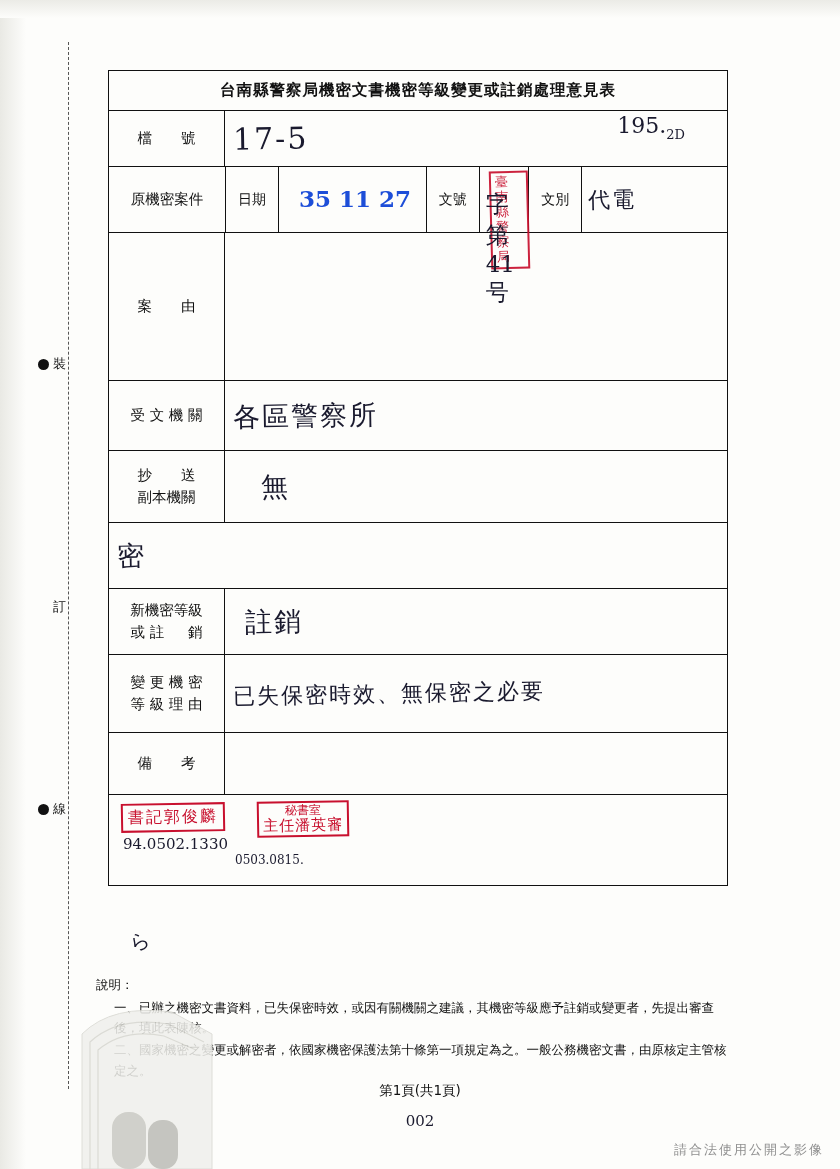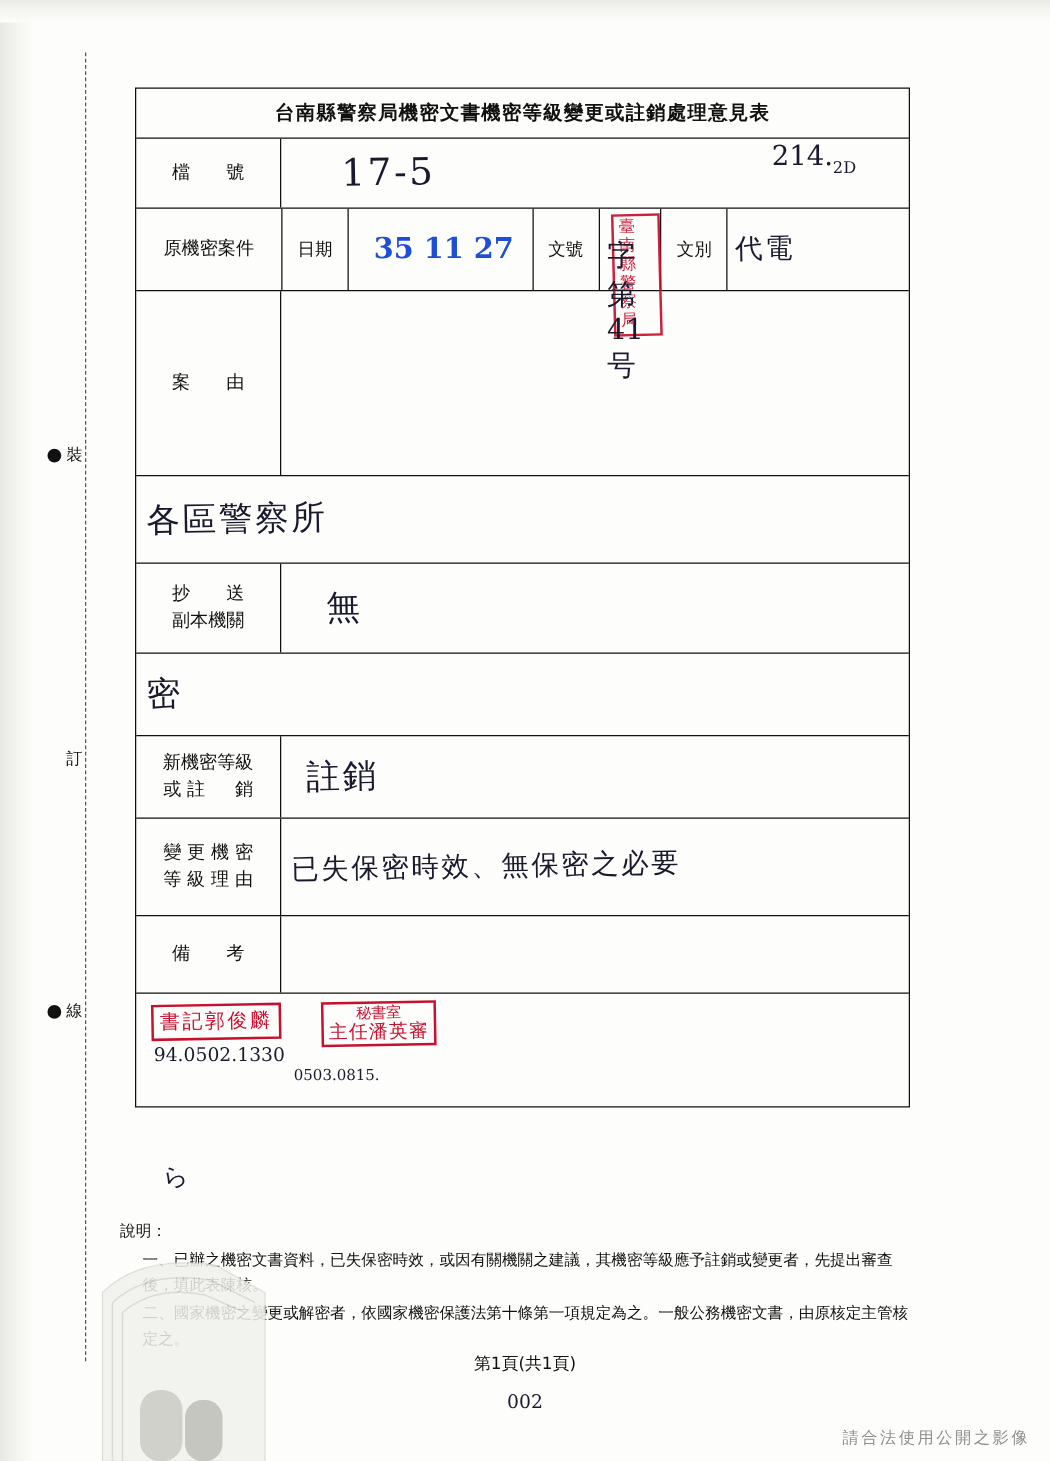--- a/index.html
+++ b/index.html
@@ -124,21 +124,21 @@
     font-size: 27px;
     line-height: 1.25;
     letter-spacing: 2px;
     white-space: pre-wrap;
     transform: rotate(-1deg);
   }
   .hand.sm { font-size: 22px; }
   .hand.lg { font-size: 30px; }
 
   
-  .r-file   { height: 56px; gap: 40px; }
+  .r-file   { height: 56px; }
   .r-orig   { height: 66px; }
   .r-reason { height: 148px; }
   .r-recv   { height: 70px; }
   .r-copy   { height: 72px; gap: 28px; }
   .r-oldlvl { height: 66px; }
   .r-newlvl { height: 66px; }
   .r-chg    { height: 78px; }
   .r-note   { height: 62px; }
   .r-appr   { height: 90px; }
 
@@ -345,21 +345,21 @@
 
     <div class="row title-row">
       <div class="title-text">台南縣警察局機密文書機密等級變更或註銷處理意見表</div>
     </div>
 
     <div class="row r-file">
       <div class="lbl w-lbl vsep">檔　　號</div>
       <div class="val">
         <span class="hand lg">17-5</span>
         <span class="file-num-right">
-          <span>214.</span><small>2D</small>
+          <span>195.</span><small>2D</small>
         </span>
       </div>
     </div>
 
     <div class="row r-orig">
       <div class="lbl w-lbl">原機密案件</div>
       <div class="sub-lbl">日期</div>
       <div class="sub-val w-date">
         <div class="date-stack">35
 11
@@ -374,20 +374,21 @@
       <div class="sub-val w-type">
         <span class="hand sm" style="line-height:1.05">代電</span>
       </div>
     </div>
 
     <div class="row r-reason">
       <div class="lbl w-lbl vsep">案　　由</div>
     </div>
 
     <div class="row r-recv">
+      <div class="lbl w-lbl vsep">受 文 機 關</div>
       <div class="val">
         <span class="hand">各區警察所</span>
       </div>
     </div>
 
     <div class="row r-copy">
       <div class="lbl w-lbl vsep" style="white-space:pre-line">抄　　送
 副本機關</div>
       <div class="val">
         <span class="hand">無</span>

